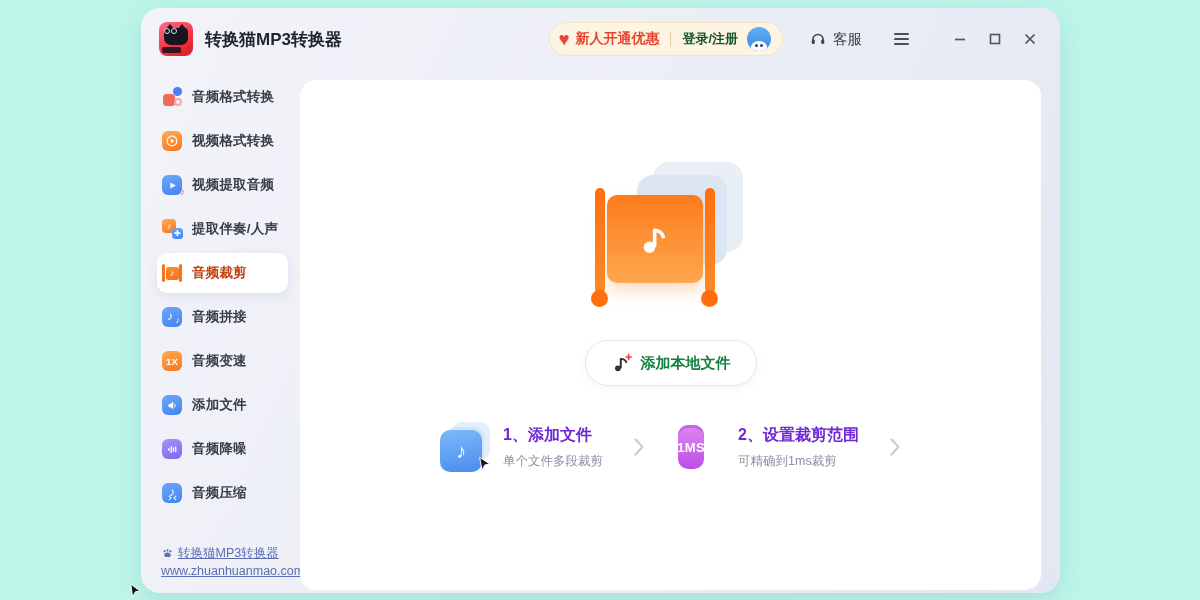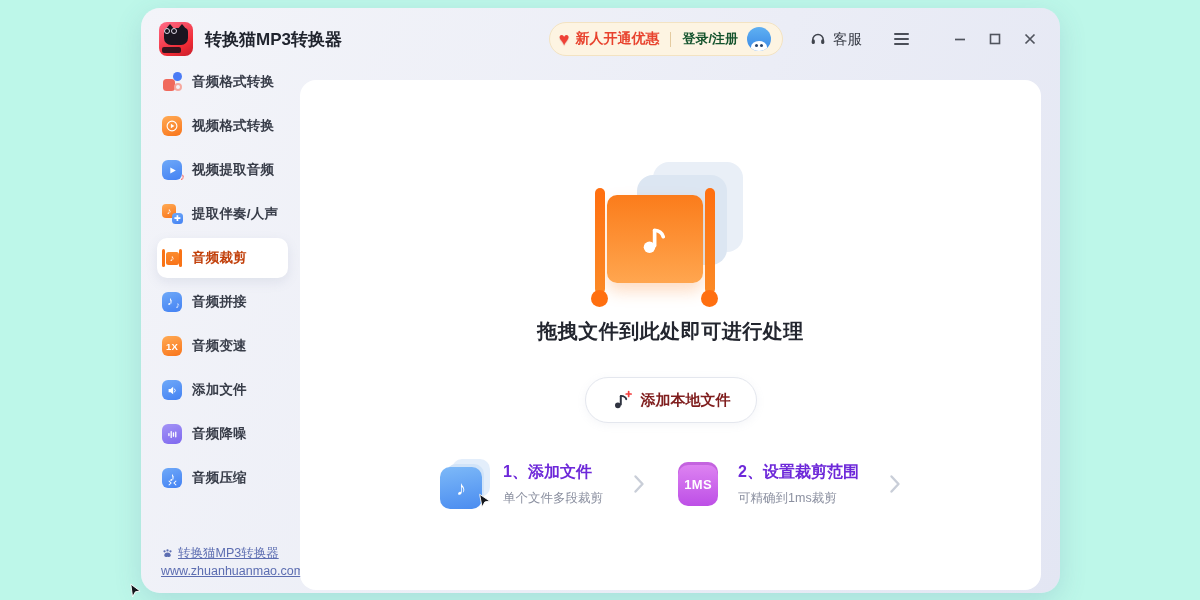--- a/index.html
+++ b/index.html
@@ -52,21 +52,21 @@
 
   .support { display:flex; align-items:center; gap:6px; margin-left:26px; cursor:pointer; }
   .support-label { font-size:14.5px; color:#393d47; }
   .hamburger { margin-left:28px; display:flex; flex-direction:column; gap:3.5px; cursor:pointer; padding:4px; }
   .hamburger i { display:block; width:15px; height:1.8px; background:#4a4e58; border-radius:1px; }
 
   .win-btns { display:flex; align-items:center; margin-left:34px; gap:9px; }
   .win-btn { width:26px; height:26px; display:flex; align-items:center; justify-content:center; cursor:pointer; border-radius:5px; }
 
   
-  .sidebar { position:absolute; left:0; top:46px; width:159px; bottom:0; padding-top:8px; }
+  .sidebar { position:absolute; left:0; top:61px; width:159px; bottom:0; padding-top:8px; }
   .sb-item {
     height:40px; margin:0 12px 4px 16px; padding-left:5px; border-radius:10px;
     display:flex; align-items:center; gap:10px; cursor:pointer;
   }
   .sb-item .lbl { font-size:13.5px; font-weight:600; color:#383d49; letter-spacing:.2px; white-space:nowrap; }
   .sb-item.selected { background:#fff; box-shadow:0 4px 12px rgba(110,125,160,.14); }
   .sb-item.selected .lbl { font-weight:700; color:#c2410c; }
 
   .sic { width:20px; height:20px; border-radius:6px; flex:none; position:relative;
     display:flex; align-items:center; justify-content:center; color:#fff; overflow:visible; }
@@ -121,37 +121,37 @@
   .illus .foot.l { left:-3.5px; } .illus .foot.r { left:106.5px; }
 
   .drop-title { margin-top:10px; font-size:20px; font-weight:700; color:#23262f; letter-spacing:.5px; }
 
   .add-btn {
     margin-top:32px; height:46px; padding:0 25px; border-radius:23px;
     background:#fff; border:1px solid #e4e7ee;
     display:flex; align-items:center; gap:9px; cursor:pointer;
     box-shadow:0 2px 8px rgba(150,160,185,.10);
   }
-  .add-btn .txt { font-size:15px; color:#7f1d1d; font-weight:600; }
+  .add-btn .txt { font-size:15px; color:#15803d; font-weight:600; }
 
   
   .steps { margin-top:36px; display:flex; align-items:center; gap:30px; }
   .step { display:flex; align-items:center; gap:13px; }
   .step-texts .t { font-size:16px; font-weight:700; color:#6d28d9; white-space:nowrap; }
   .step-texts .s { margin-top:7px; font-size:12.5px; color:#8b90a0; white-space:nowrap; }
 
   .step-icon { width:50px; height:50px; position:relative; flex:none; }
   .si-back  { position:absolute; right:0; top:0; width:38px; height:38px; border-radius:10px; }
   .si-back2 { position:absolute; right:6px; top:5px; width:38px; height:38px; border-radius:10px; }
   .si-front { position:absolute; left:0; bottom:0; width:42px; height:42px; border-radius:10px;
     display:flex; align-items:center; justify-content:center; color:#fff; }
   .s1 .si-back  { background:#e3eefb; } .s1 .si-back2 { background:#d2e4f8; }
   .s1 .si-front { background:linear-gradient(170deg,#7db9f8 0%,#4a8cf0 100%); font-size:20px; }
   .s1 .cursor { position:absolute; right:-3px; bottom:-4px; }
-  .s2 .si-front { left:3px; bottom:3px; width:40px; height:44px;
+  .s2 .si-front { left:3px; bottom:3px; width:26px; height:44px;
     background:linear-gradient(180deg,#df86f2 0%,#bd4fe6 100%);
     box-shadow:inset 0 3px 0 rgba(150,40,190,.35);
     font-size:13px; font-weight:800; letter-spacing:.3px; }
   .s3 .si-back { background:#e8edf3; }
   .s3 .si-front { background:linear-gradient(170deg,#ffab55 0%,#f97c16 100%); }
 
   .chev { flex:none; display:flex; }
 
   
   .mouse-cursor { position:absolute; left:129px; top:583px; }
@@ -334,21 +334,20 @@
           <circle cx="18" cy="33" r="6.3" fill="#fff"></circle>
           <rect x="21.6" y="13" width="4" height="20" rx="2" fill="#fff"></rect>
           <path d="M23.5 14.5q7.5.5 9.5 7" stroke="#fff" stroke-width="4" fill="none" stroke-linecap="round"></path>
         </svg>
       </div>
       <div class="hbar r"></div>
       <div class="foot l"></div>
       <div class="foot r"></div>
     </div>
 
-    <div class="drop-title">拖拽文件到此处即可进行处理</div>
 
     <div class="add-btn">
       <span style="display:flex;">
         <svg width="21" height="21" viewBox="0 0 22 22">
           <circle cx="7.2" cy="16" r="3" fill="#2f3340"></circle>
           <rect x="9.2" y="5.6" width="2.1" height="10.6" rx="1" fill="#2f3340"></rect>
           <path d="M10.4 6.2q4.6.3 5.6 3.4" stroke="#2f3340" stroke-width="2" fill="none" stroke-linecap="round"></path>
           <path d="M15.9 4.2h5.2M18.5 1.6v5.2" stroke="#f23d3d" stroke-width="1.8" stroke-linecap="round"></path>
         </svg>
       </span>

